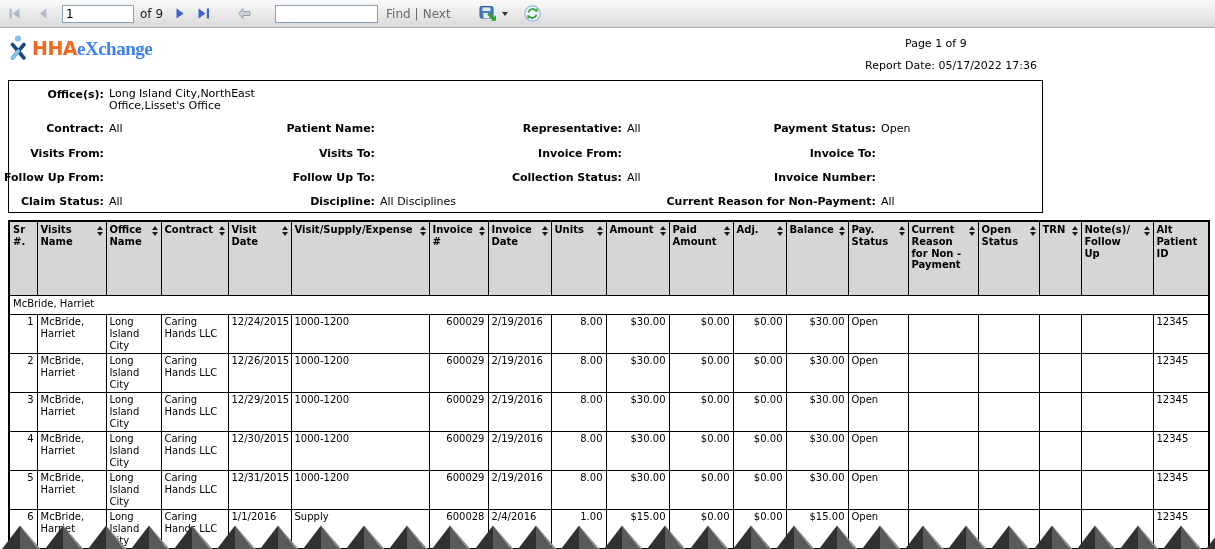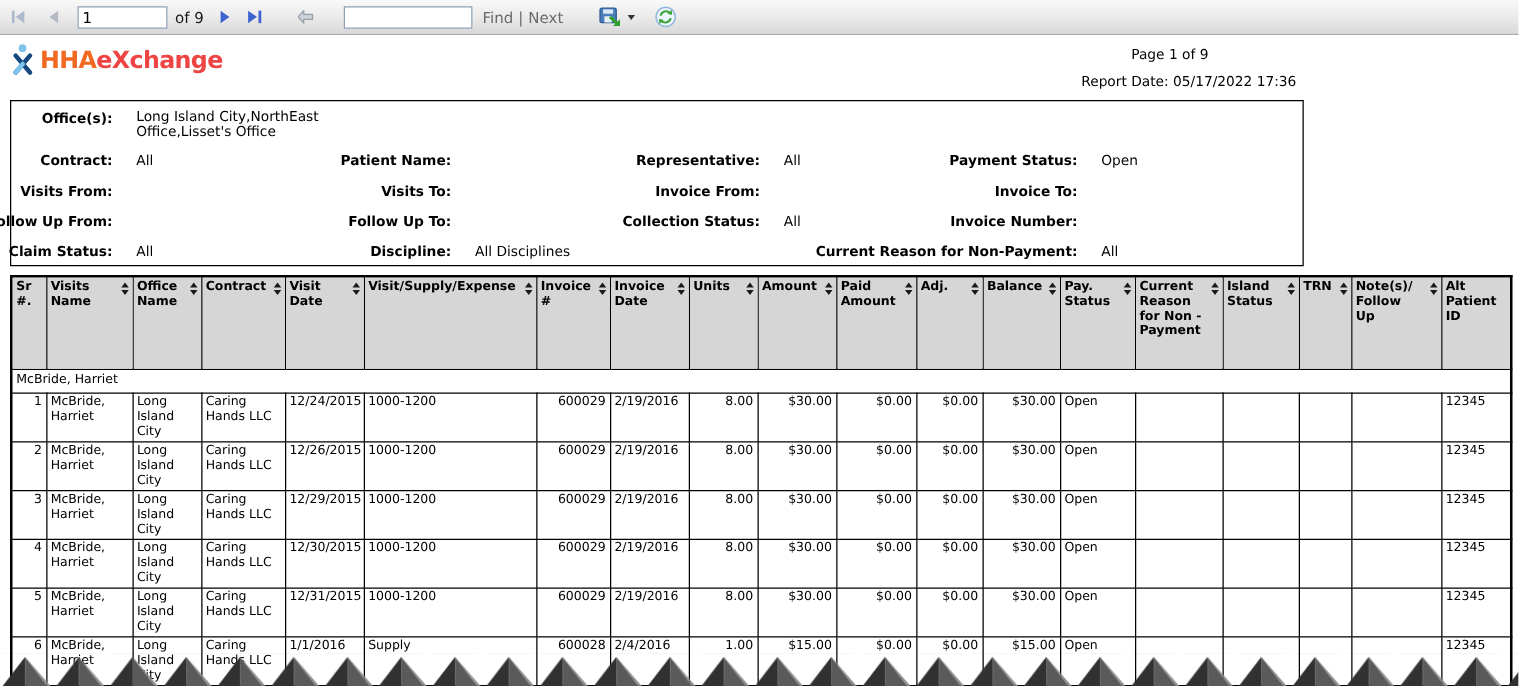--- a/index.html
+++ b/index.html
@@ -21,30 +21,30 @@
   .export-wrap { display:flex; align-items:center; margin-left:28px; cursor:pointer; }
   .caret { width:0; height:0; border-left:3.5px solid transparent; border-right:3.5px solid transparent;
            border-top:4px solid #333; margin-left:4px; }
   .refresh-wrap { margin-left:16px; cursor:pointer; display:flex; align-items:center; }
 
   
   .rpt-header { position:relative; height:52px; }
   .logo { position:absolute; left:8px; top:6px; display:flex; align-items:center; }
   .logo-text { font-size:19px; font-weight:bold; letter-spacing:-0.5px; margin-left:3px; }
   .logo-hha { color:#f26a21; }
-  .logo-exchange { color:#ef4444; }
+  .logo-exchange { color:#3b82f6;font-family:Liberation Serif, serif; }
   .rpt-title { position:absolute; left:0; top:7px; width:1046px; text-align:center;
                font-size:15px; font-weight:bold; text-decoration:underline; }
   .page-info { position:absolute; left:905px; top:9px; font-size:11px; }
   .report-date { position:absolute; left:865px; top:31px; font-size:11px; }
 
   
   .filters { position:relative; margin-left:8px; width:1035px; height:133px; border:1px solid #000; }
   .pair { position:absolute; font-size:11px; }
-  .plabel { position:absolute; right:100%; padding-right:19px; white-space:nowrap; font-weight:bold; }
+  .plabel { position:absolute; right:100%; padding-right:5px; white-space:nowrap; font-weight:bold; }
   .pvalue { white-space:nowrap; }
   .pvalue.multiline { white-space:pre-line; line-height:12px; display:block; }
 
   
   .grid { border-collapse:collapse; margin:7px 0 0 8px; table-layout:fixed; width:1076px;
           border:2px solid #000; font-size:10px; }
   .grid th, .grid td { border:1px solid #000; vertical-align:top; padding:1px 3px; overflow:hidden; }
   .grid th { background:#d6d6d6; text-align:left; font-weight:bold; height:74px; position:relative; padding:2px 3px; }
   .th-label { display:block; padding-right:11px; line-height:1.18; }
   .sort { position:absolute; top:4px; right:3px; display:flex; flex-direction:column; align-items:center; }
@@ -324,21 +324,21 @@
             </span>
           </th>
           <th>
             <span class="th-label">Current Reason for Non - Payment</span>
             <span class="sort">
               <i class="up"></i>
               <i class="dn"></i>
             </span>
           </th>
           <th>
-            <span class="th-label">Island Status</span>
+            <span class="th-label">Open Status</span>
             <span class="sort">
               <i class="up"></i>
               <i class="dn"></i>
             </span>
           </th>
           <th>
             <span class="th-label">TRN</span>
             <span class="sort">
               <i class="up"></i>
               <i class="dn"></i>

